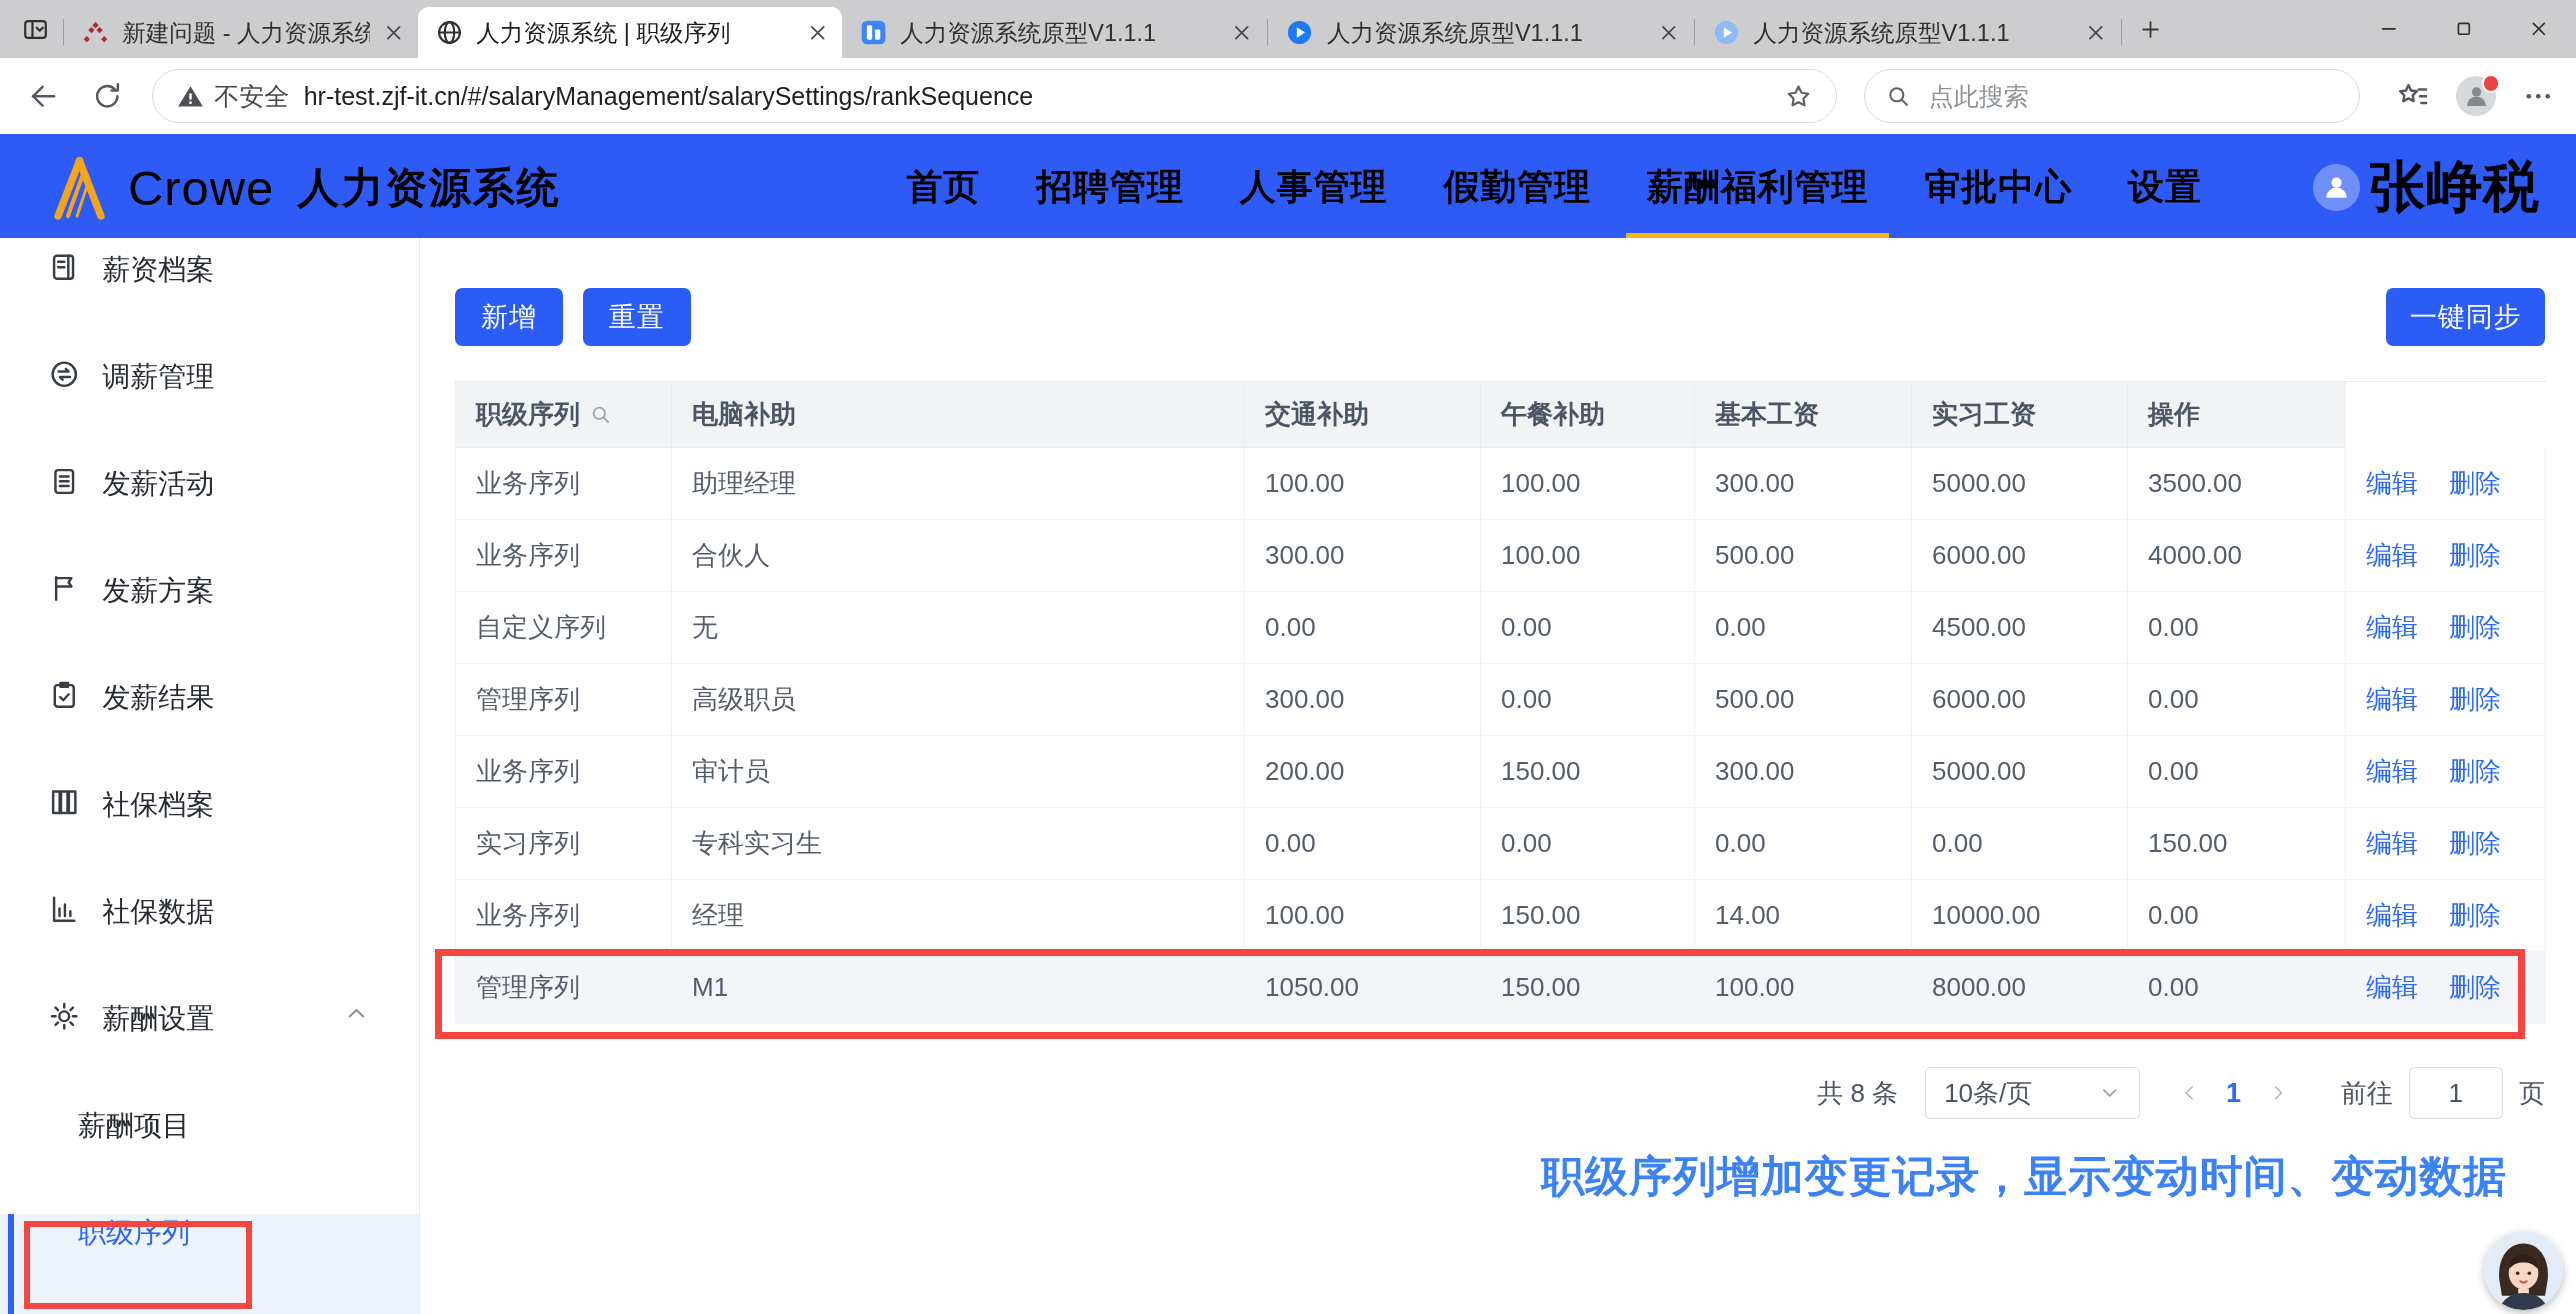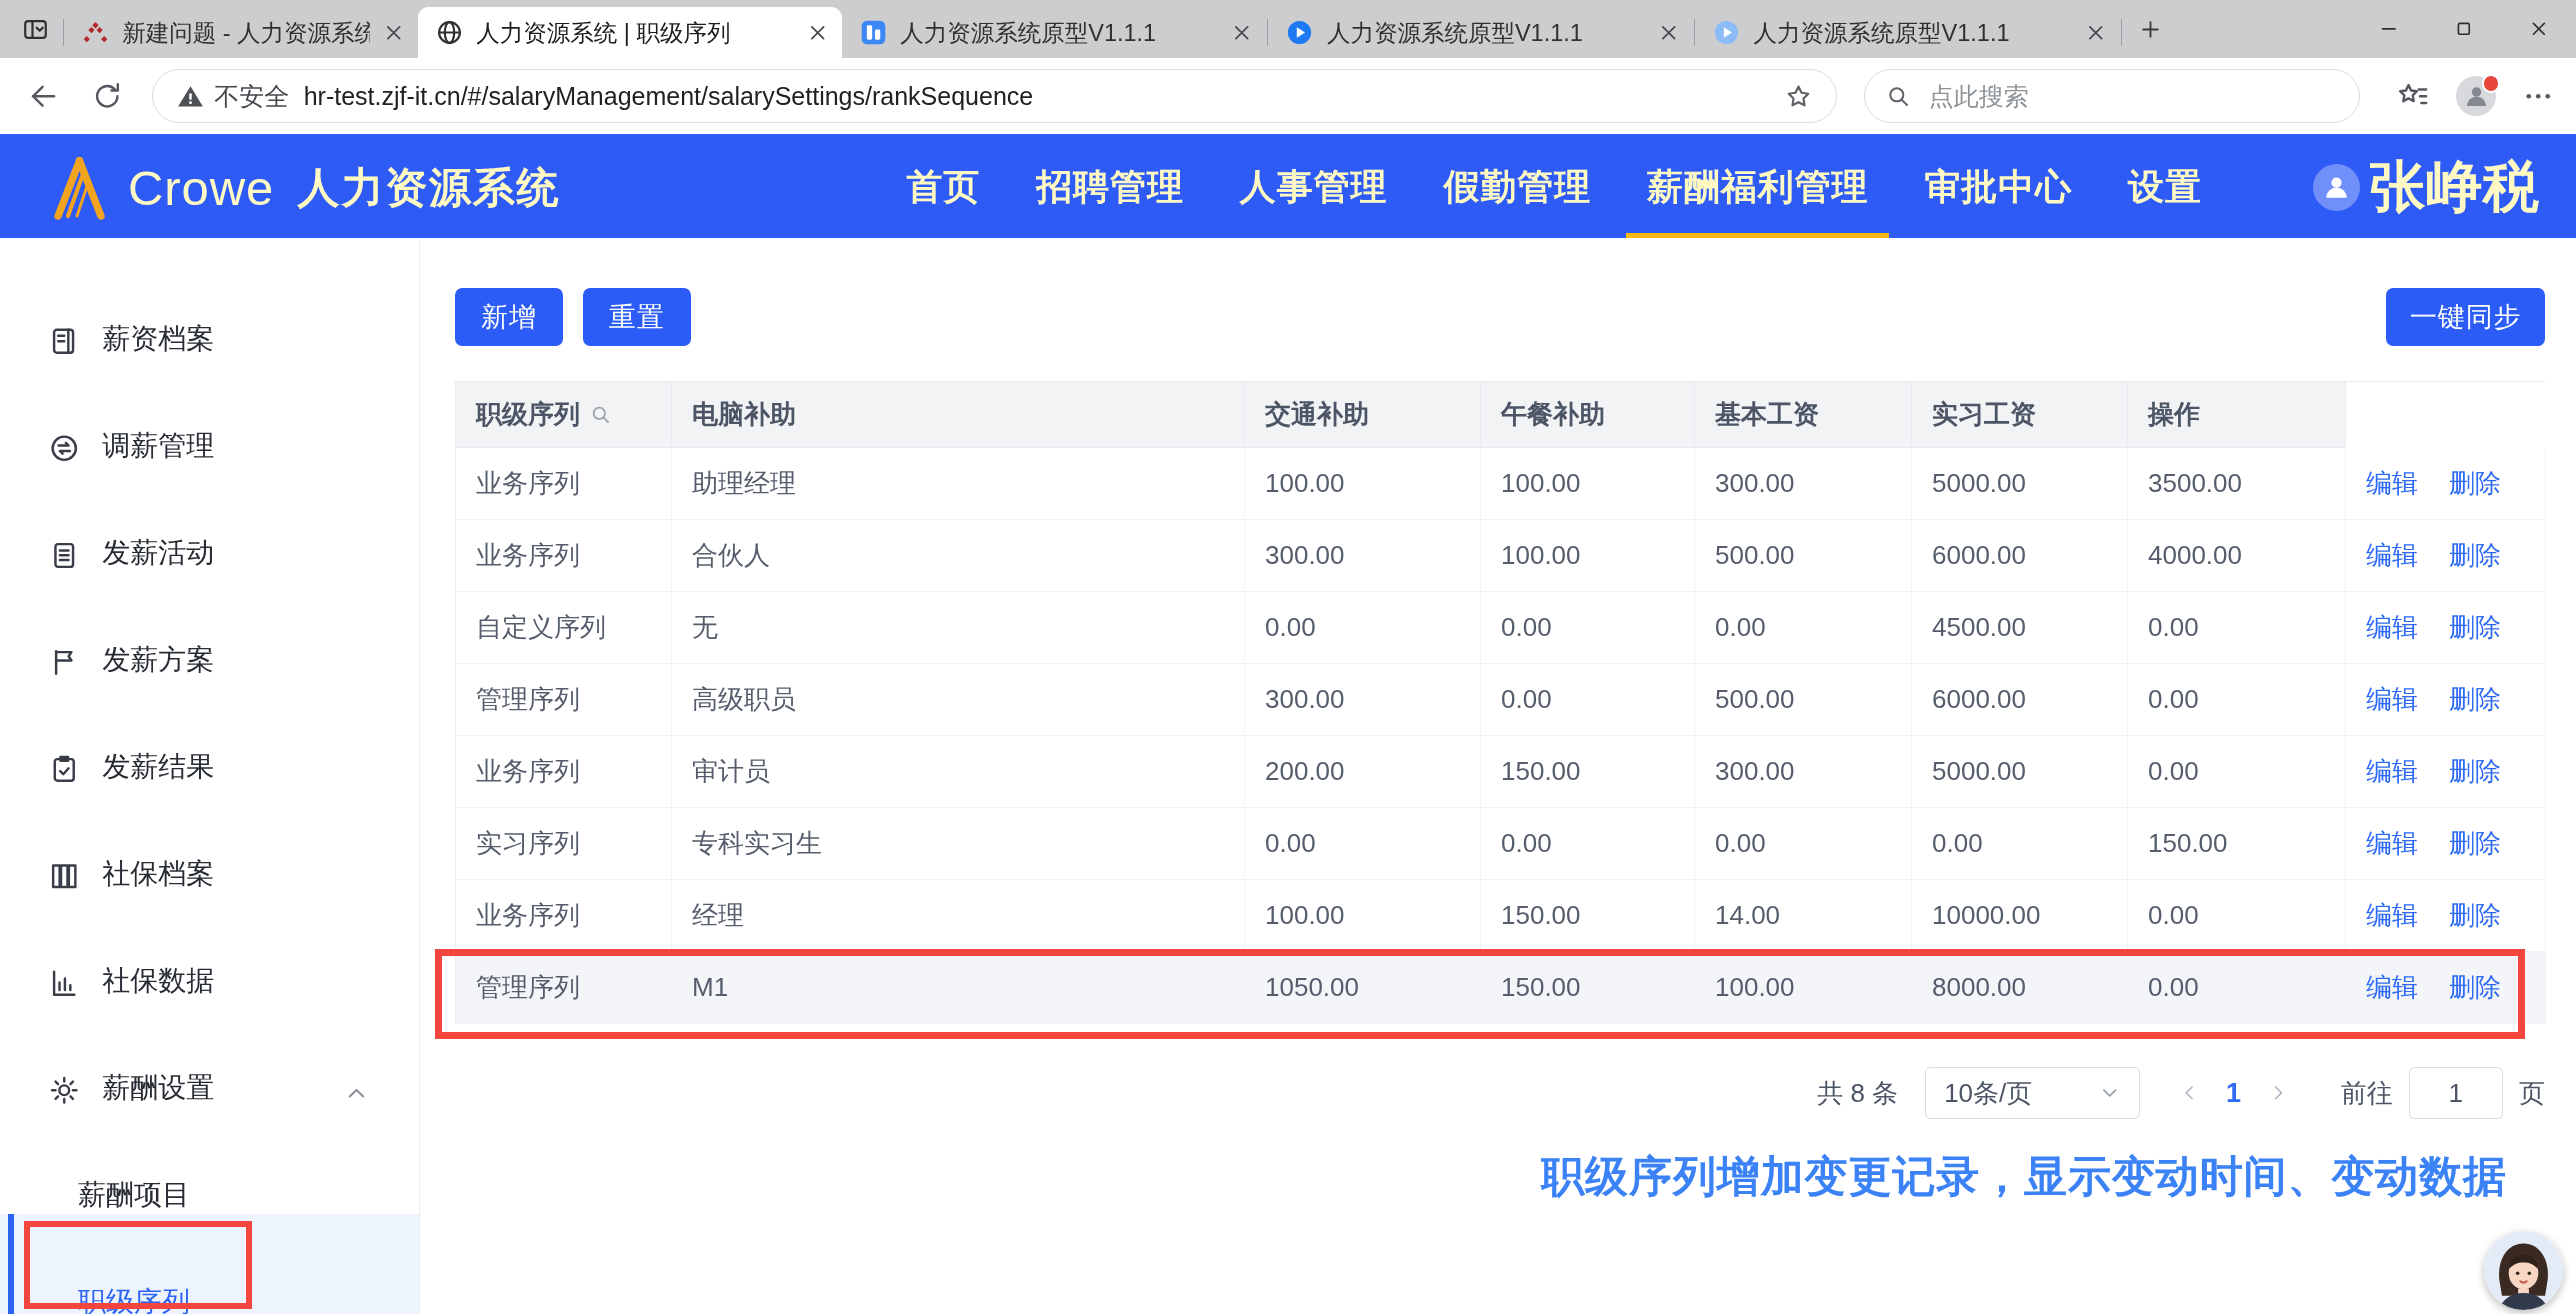--- a/index.html
+++ b/index.html
@@ -43,36 +43,36 @@
   .mag{width:27px;height:27px;color:#5f6368;flex:0 0 auto}
   .sinput{border:none;outline:none;font-size:25px;margin-left:14.4px;width:343px;color:#333;font-family:Liberation Sans, sans-serif;background:transparent}
   .sinput::placeholder{color:#8d9297}
   .favbtn{margin-left:32.5px}
   .avatarwrap{width:40px;height:40px;border-radius:50%;background:#d7d9dd;margin-left:23.5px;position:relative;display:flex;align-items:center;justify-content:center;flex:0 0 auto}
   .pav{width:27px;height:27px;color:#85898f}
   .dot{position:absolute;top:-1.8px;right:-3.6px;width:14.4px;height:14.4px;border-radius:50%;background:#e8453c;border:2.7px solid #fff}
   .morebtn{margin-left:21.7px;margin-right:18px}
 
   
-  .appheader{height:107px;background:#2e5bf6;display:flex;align-items:center;color:#fef9c3;position:relative}
+  .appheader{height:107px;background:#2e5bf6;display:flex;align-items:center;color:#000000;position:relative}
   .logo{width:61px;height:70px;margin-left:49px;flex:0 0 auto}
   .logo svg{width:100%;height:100%}
   .brand{font-size:49px;font-weight:400;letter-spacing:0.9px;margin-left:18px}
   .appname{font-size:42px;font-weight:700;margin-left:23.5px;letter-spacing:1.8px}
   .nav{display:flex;margin-left:318px;height:107px}
   .navitem{position:relative;height:107px;display:flex;align-items:center;padding:0 28px;font-size:36px;font-weight:600;letter-spacing:0.9px;white-space:nowrap}
   .navitem.active::after{content:"";position:absolute;left:7.2px;right:7.2px;bottom:0;height:8.1px;background:#f6b812}
   .userblock{margin-left:auto;margin-right:36px;display:flex;align-items:center}
   .uavatar{width:47px;height:47px;border-radius:50%;background:rgba(255,255,255,.32);display:flex;align-items:center;justify-content:center}
   .uavatar .ic{width:29px;height:29px;color:#fff}
   .uname{font-size:56px;font-weight:700;margin-left:9px;letter-spacing:0.9px}
 
   
   .sidebar{position:absolute;left:0;top:238px;width:420px;bottom:0;background:#fff;border-right:1.8px solid #ededf0;box-sizing:border-box;padding-top:12.6px;overflow:hidden}
-  .snav{height:107px;display:flex;align-items:flex-end;padding-left:48px;font-size:28px;color:#272b33;position:relative;box-sizing:border-box}
+  .snav{height:107px;display:flex;align-items:flex-start;padding-left:48px;font-size:28px;color:#272b33;position:relative;box-sizing:border-box}
   .snav .sic{width:32.5px;height:32.5px;margin-right:21.7px;color:#383d47;flex:0 0 auto}
   .snav .chev{width:27px;height:27px;margin-left:auto;margin-right:49px;color:#8a8f99}
   .snav.sub{padding-left:78px}
   .snav.active{background:#edf4fe;color:#2d64f5}
   .snav.active::before{content:"";position:absolute;left:8.1px;top:0;bottom:0;width:6.3px;background:#2d64f5}
   .annobox{border:6.3px solid #f4453f;box-sizing:border-box;pointer-events:none;position:absolute}
   .sideanno{left:24.4px;top:983px;width:228px;height:88px}
 
   
   .main{position:absolute;left:420px;top:238px;right:0;bottom:0;background:#fff}

